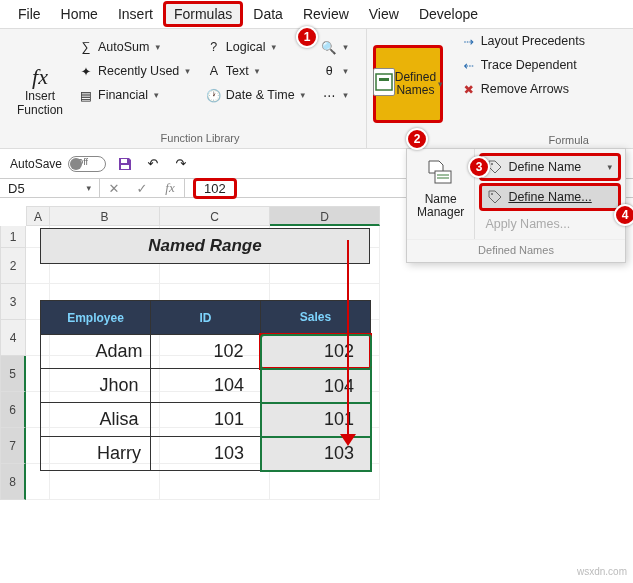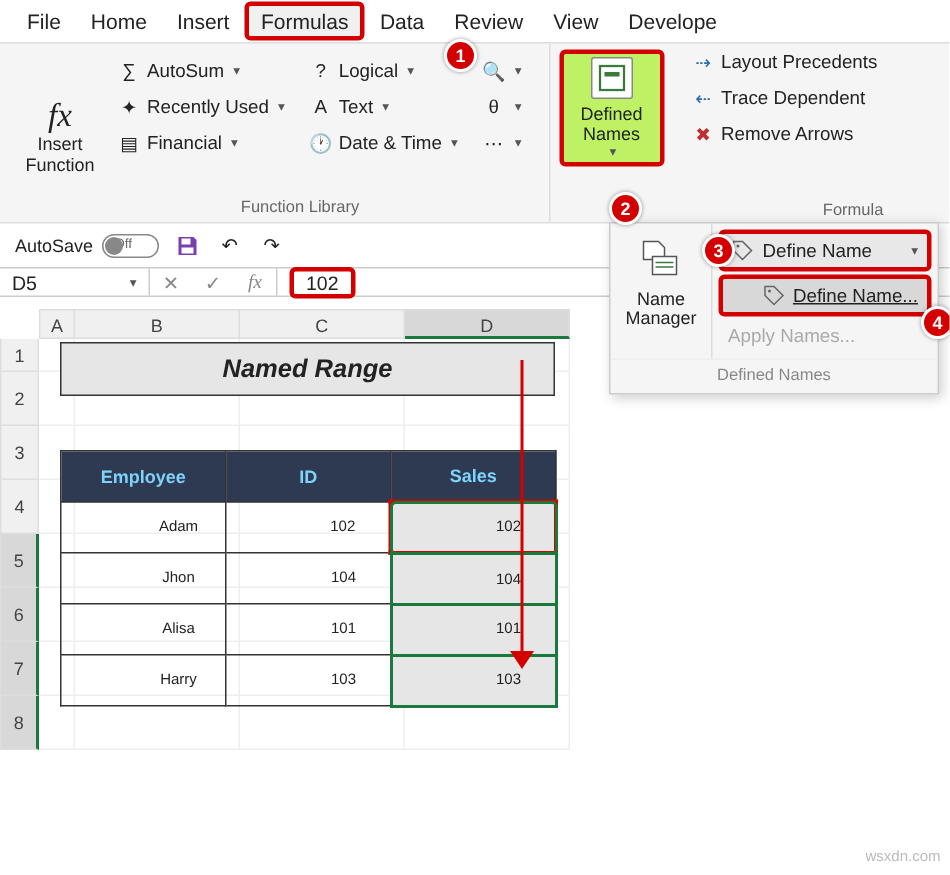--- a/index.html
+++ b/index.html
@@ -16,36 +16,36 @@
   
   .insert-fn { display: flex; flex-direction: column; align-items: center; justify-content: center; width: 60px; }
   .insert-fn .fx { font-style: italic; font-family: "Times New Roman", serif; font-size: 22px; }
   .insert-fn .lbl { font-size: 12px; text-align: center; line-height: 1.1; }
   
   .btn-col { display: flex; flex-direction: column; gap: 4px; padding: 2px 4px; }
   .rib-btn { display: flex; align-items: center; gap: 4px; padding: 2px 4px; font-size: 12.5px; white-space: nowrap; }
   .rib-icon { width: 16px; height: 16px; display: inline-flex; align-items: center; justify-content: center; }
   .chev { font-size: 9px; color: #555; margin-left: 2px; }
   
-  .defined-names-btn { border: 3px solid #d40000; border-radius: 4px; background: #bef264; display: flex; flex-direction: column; align-items: center; justify-content: center; width: 70px; height: 78px; margin: 4px 6px; position: relative; }
+  .defined-names-btn { border: 3px solid #d40000; border-radius: 4px; background: #eab308; display: flex; flex-direction: row; align-items: center; justify-content: center; width: 70px; height: 78px; margin: 16px 6px; position: relative; }
   .defined-names-btn .icon { width: 28px; height: 28px; border: 1px solid #888; border-radius: 2px; display: flex; align-items: center; justify-content: center; margin-bottom: 4px; background: #fff; }
   .defined-names-btn .lbl { font-size: 12px; text-align: center; line-height: 1.1; }
   
   .trace-col { display: flex; flex-direction: column; gap: 4px; padding: 2px 8px; }
   
   
   .flyout { position: absolute; top: 148px; left: 406px; width: 220px; background: #f5f5f5; border: 1px solid #ccc; box-shadow: 2px 2px 8px rgba(0,0,0,.2); z-index: 50; }
   .flyout-inner { display: flex; }
   .name-mgr { display: flex; flex-direction: column; align-items: center; padding: 8px 10px; border-right: 1px solid #ddd; }
   .name-mgr .icon { width: 32px; height: 32px; margin-bottom: 4px; }
   .name-mgr .lbl { font-size: 12px; text-align: center; line-height: 1.1; }
   .fly-items { flex: 1; display: flex; flex-direction: column; padding: 4px; gap: 2px; }
   .fly-item { display: flex; align-items: center; gap: 6px; padding: 4px 6px; font-size: 12.5px; }
   .fly-item.hl1 { border: 3px solid #d40000; border-radius: 4px; background: #e8e8e8; justify-content: space-between; }
-  .fly-item.hl2 { border: 3px solid #d40000; border-radius: 4px; background: #d8d8d8; text-decoration: underline; justify-content: flex-end; position: relative; }
+  .fly-item.hl2 { border: 3px solid #d40000; border-radius: 4px; background: #d8d8d8; text-decoration: underline; justify-content: flex-start; position: relative; }
   .fly-item.dim { color: #aaa; }
   .flyout-label { text-align: center; font-size: 11px; color: #888; padding: 4px 0 6px 0; border-top: 1px solid #eee; }
   
   
   .qat { display: flex; align-items: center; gap: 10px; padding: 4px 10px; background: #fff; border-top: 1px solid #ddd; height: 30px; }
   .autosave { display: flex; align-items: center; gap: 6px; font-size: 12px; }
   .toggle { width: 38px; height: 16px; border: 1px solid #888; border-radius: 8px; position: relative; background: #fff; }
   .toggle::after { content: ""; position: absolute; left: 1px; top: 1px; width: 12px; height: 12px; border-radius: 50%; background: #888; }
   .toggle .off { position: absolute; right: 17px; top: 0; font-size: 9px; color: #666; }
   .qat-icon { width: 18px; height: 18px; display: flex; align-items: center; justify-content: center; }
@@ -72,21 +72,21 @@
   .row-h { width: 26px; border: 1px solid #ddd; border-top: none; background: #f0f0f0; text-align: center; font-size: 12px; color: #444; display: flex; align-items: center; justify-content: center; }
   .row-h.sel { background: #d8d8d8; border-right: 2px solid #1a7a3e; }
   .cell { border-right: 1px solid #eee; border-bottom: 1px solid #eee; display: flex; align-items: center; justify-content: center; }
   .r1 { height: 22px; } .rN { height: 36px; }
   
   
   .sheet-box { position: absolute; left: 40px; top: 22px; }
   .title-cell { width: 330px; height: 36px; background: #e6e6e6; border: 1px solid #333; display: flex; align-items: center; justify-content: center; font-size: 17px; font-weight: bold; font-style: italic; }
   .tbl { margin-top: 36px; border-collapse: collapse; }
   .tbl th { background: #2d3a52; color: #7dd3fc; font-weight: bold; width: 110px; height: 34px; border: 1px solid #333; font-size: 12px; }
-  .tbl td { width: 110px; height: 34px; border: 1px solid #333; text-align: center; font-size: 10px; padding-left: 47px; }
+  .tbl td { width: 110px; height: 34px; border: 1px solid #333; text-align: center; font-size: 18px; padding-left: 47px; }
   .tbl td.sales { background: #e6e6e6; }
   .sel-cell { border: 3px solid #d40000 !important; border-radius: 3px; position: relative; }
   .sel-range { outline: 2px solid #1a7a3e; outline-offset: -1px; }
   
   
   .badge { position: absolute; width: 22px; height: 22px; background: #d40000; border: 2px solid #fff; border-radius: 50%; color: #fff; font-weight: bold; font-size: 12px; display: flex; align-items: center; justify-content: center; z-index: 100; box-shadow: 0 0 3px rgba(0,0,0,.4); }
   
   
   .arrow-line { position: absolute; left: 347px; top: 240px; width: 2px; height: 198px; background: #d40000; z-index: 40; }
   .arrow-head { position: absolute; left: 340px; top: 434px; width: 0; height: 0; border-left: 8px solid transparent; border-right: 8px solid transparent; border-top: 12px solid #d40000; z-index: 40; }

